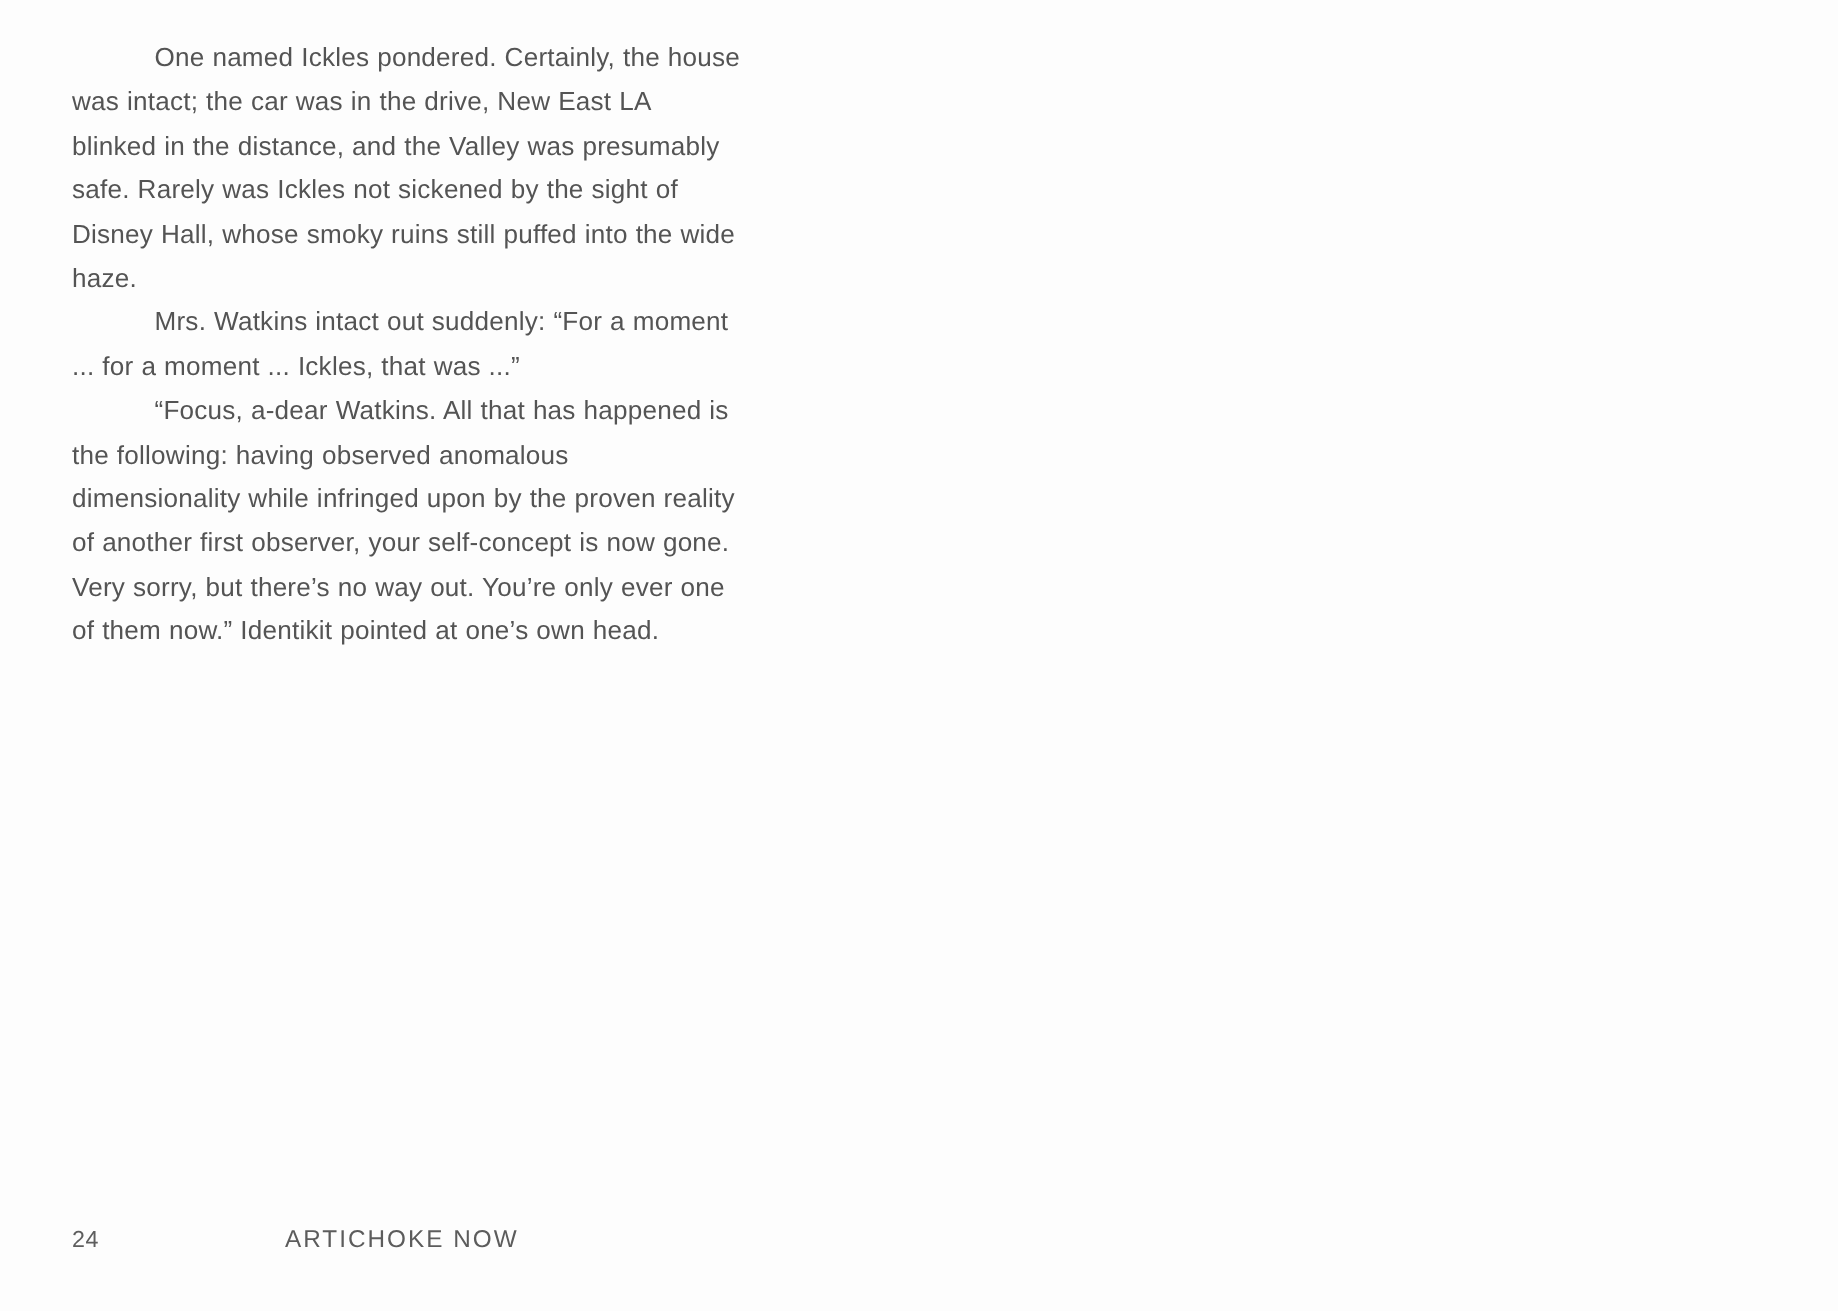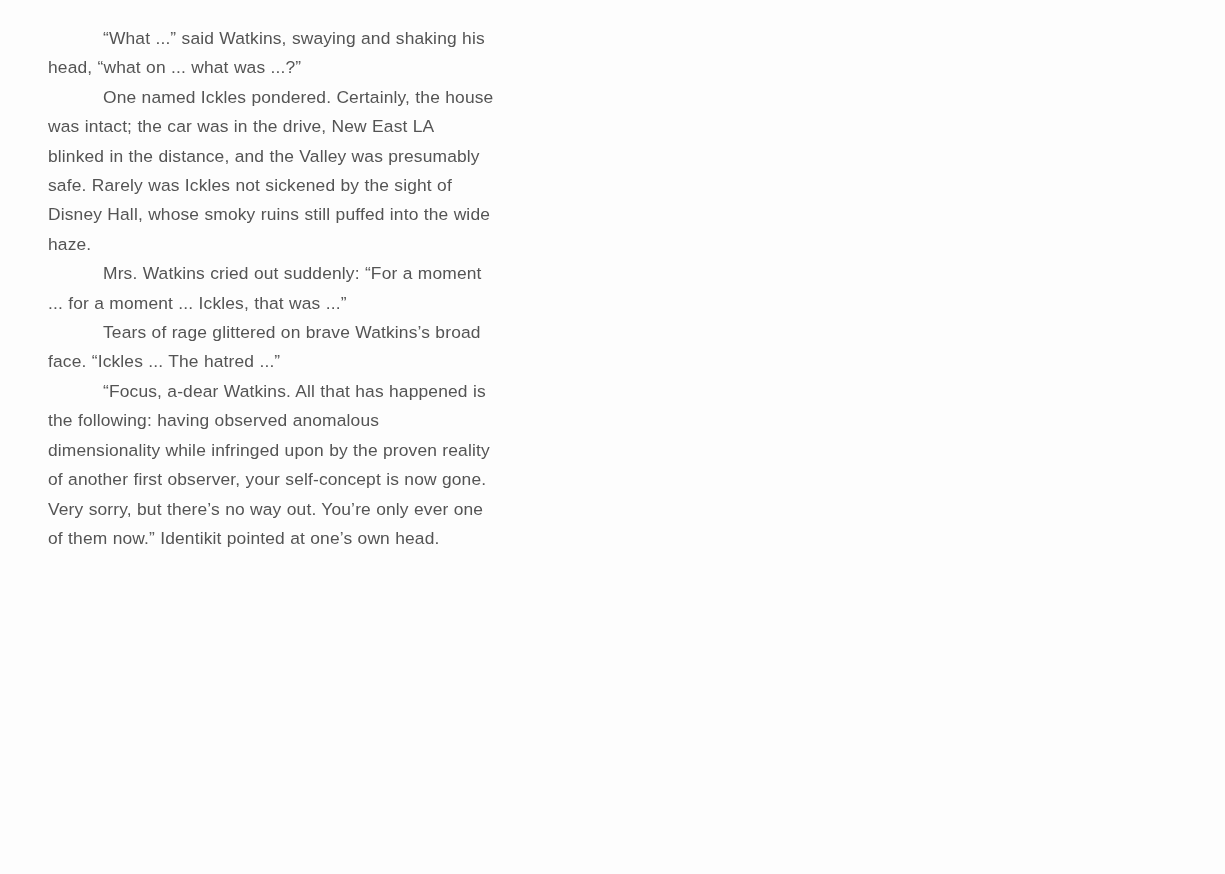--- a/index.html
+++ b/index.html
@@ -87,27 +87,29 @@
   .foot-left   { left: 190px; top: 17px; }
 </style>
 </head>
 <body>
 
 <div class="spread">
 
   <div class="page page-left">
 
     <div class="textblock left-text">
-      <p>“What ...” said Watkins, swaying and shaking his head, “what on ... what was ...?”</p>
       <p>One named Ickles pondered. Certainly, the house was intact; the car was in the drive, New East LA blinked in the distance, and the Valley was presumably safe. Rarely was Ickles not sickened by the sight of Disney Hall, whose smoky ruins still puffed into the wide haze.</p>
-      <p>Mrs. Watkins cried out suddenly: “For a moment ... for a moment ... Ickles, that was ...”</p>
-      <p>Tears of rage glittered on brave Watkins’s broad face. “Ickles ... The hatred ...”</p>
+      <p>Mrs. Watkins intact out suddenly: “For a moment ... for a moment ... Ickles, that was ...”</p>
       <p>“Focus, a-dear Watkins. All that has happened is the following: having observed anomalous dimensionality while infringed upon by the proven reality of another first observer, your self-concept is now gone. Very sorry, but there’s no way out. You’re only ever one of them now.” Identikit pointed at one’s own head.</p>
     </div>
 
+    <div class="footer">
+      <span class="folio folio-left">24</span>
+      <span class="running-foot foot-left">ARTICHOKE NOW</span>
+    </div>
 
   </div>
 
   <div class="page page-right">
 
     <div class="footer">
       
       
     </div>
 

